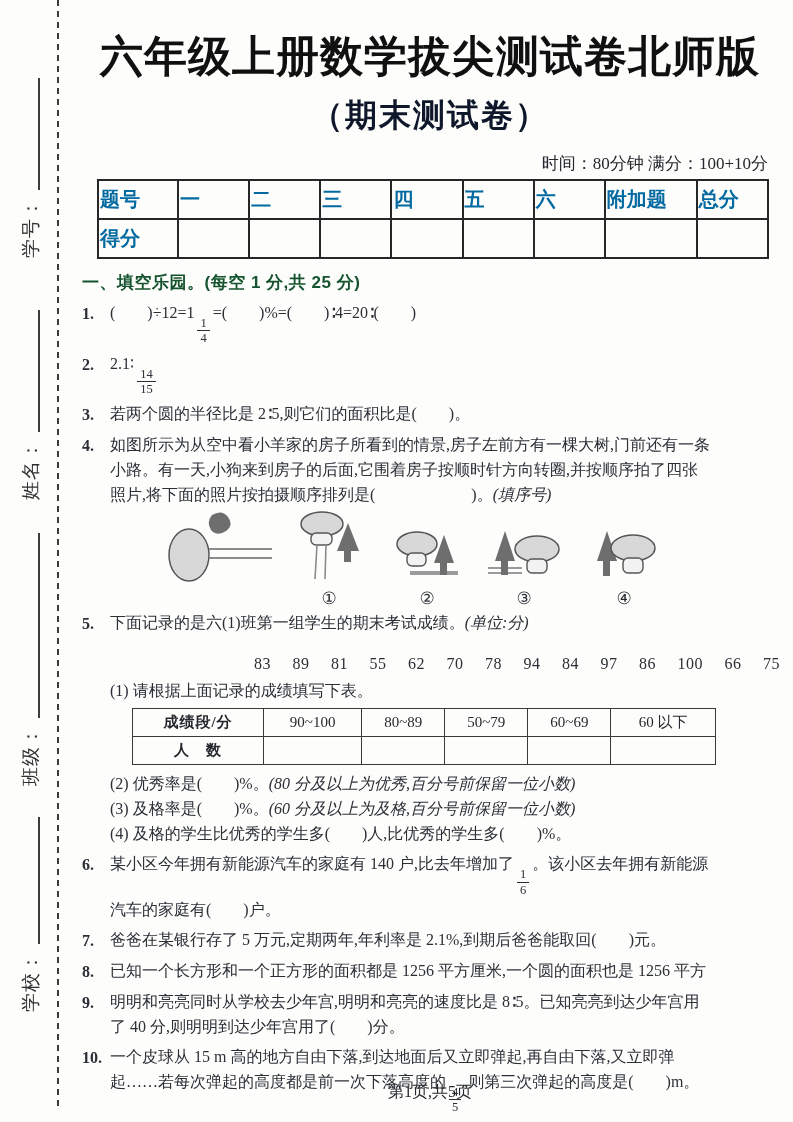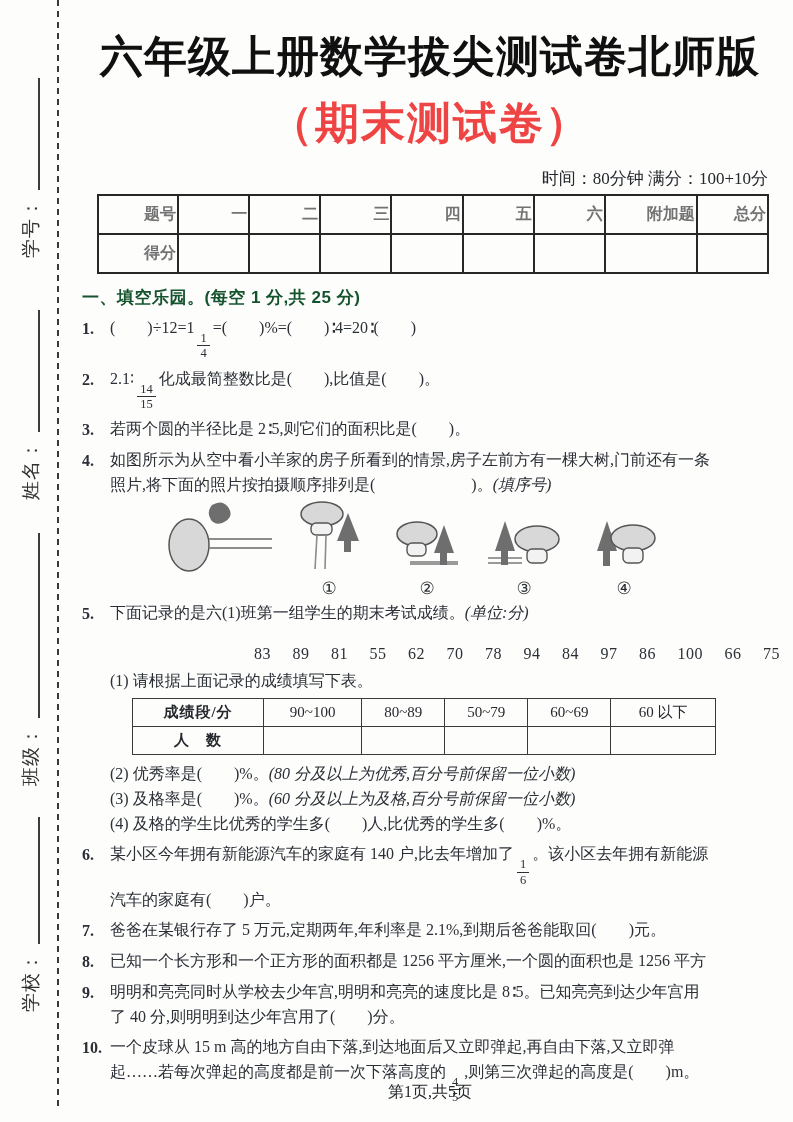--- a/index.html
+++ b/index.html
@@ -20,28 +20,28 @@
   }
   .side-field .side-line{flex:1;border-bottom:2px solid #3c3c3c;margin-left:8px;margin-bottom:4px;}
   .side-field .side-label{line-height:26px;}
   
   .main{position:absolute;left:80px;top:0;width:700px;}
   .page-title{
     margin:30px 0 0 0;text-align:center;font-size:43px;font-weight:bold;color:#101010;
     letter-spacing:1px;line-height:1.25;
   }
   .page-subtitle{
-    margin:10px 0 0 0;text-align:center;font-size:44px;font-weight:bold;color:#ef4444;letter-spacing:2px;
+    margin:10px 0 0 0;text-align:center;font-size:32px;font-weight:bold;color:#0f172a;letter-spacing:2px;
   }
   .meta{margin:14px 12px 4px 0;text-align:right;font-size:17px;color:#24272c;}
   table{border-collapse:collapse;}
   .score-table{width:672px;margin-left:17px;table-layout:fixed;}
   .score-table td{
-    border:2px solid #272727;height:35px;text-align:right;vertical-align:middle;
-    font-size:16px;font-weight:bold;color:#737373;
+    border:2px solid #272727;height:35px;text-align:left;vertical-align:middle;
+    font-size:20px;font-weight:bold;color:#0369a1;
   }
   
   .section-heading{
     margin:12px 0 6px 2px;font-size:17px;font-weight:bold;color:#14532d;
     font-family:"Liberation Sans","DejaVu Sans",sans-serif;letter-spacing:.5px;
   }
   .questions{font-size:16px;line-height:25px;}
   .question{display:flex;margin:0 0 5px 2px;}
   .qnum{width:28px;flex:0 0 28px;font-weight:bold;text-align:left;padding-top:1px;}
   .qbody{flex:1;min-width:0;}
@@ -132,33 +132,34 @@
               <span class="den">4</span>
             </span><span>=(　　)%=(　　)∶4=20∶(　　)</span></div>
         </div>
       </div>
       <div class="question">
         <span class="qnum">2.</span>
         <div class="qbody">
           <div class="qline"><span>2.1∶</span><span class="frac">
               <span class="num">14</span>
               <span class="den">15</span>
-            </span><span>化成最简整数比是(　　),比值是(　　)。</span></div>
+            </span></div>
         </div>
       </div>
       <div class="question">
         <span class="qnum">3.</span>
         <div class="qbody">
           <div class="qline"><span>若两个圆的半径比是 2∶5,则它们的面积比是(　　)。</span></div>
         </div>
       </div>
       <div class="question">
         <span class="qnum">4.</span>
         <div class="qbody">
           <div class="qline"><span>如图所示为从空中看小羊家的房子所看到的情景,房子左前方有一棵大树,门前还有一条</span></div>
+          <div class="qline"><span>小路。有一天,小狗来到房子的后面,它围着房子按顺时针方向转圈,并按顺序拍了四张</span></div>
           <div class="qline"><span>照片,将下面的照片按拍摄顺序排列是(　　　　　　)。</span><span class="kai">(填序号)</span></div>
   <div class="photos-row">
 
     <div class="photo" style="left:58px;">
       <svg width="110" height="80" viewBox="0 0 110 80">
         <path d="M44 4 q10 -6 16 2 q6 8 -2 14 q-9 6 -15 -1 q-5 -8 1 -15 Z" fill="#6e6e6e"></path>
         <ellipse cx="21" cy="44" rx="20" ry="26" fill="#d8d8d8" stroke="#555" stroke-width="1.5"></ellipse>
         <line x1="41" y1="38" x2="104" y2="38" stroke="#8c8c8c" stroke-width="2"></line>
         <line x1="41" y1="47" x2="104" y2="47" stroke="#8c8c8c" stroke-width="2"></line>
       </svg>

